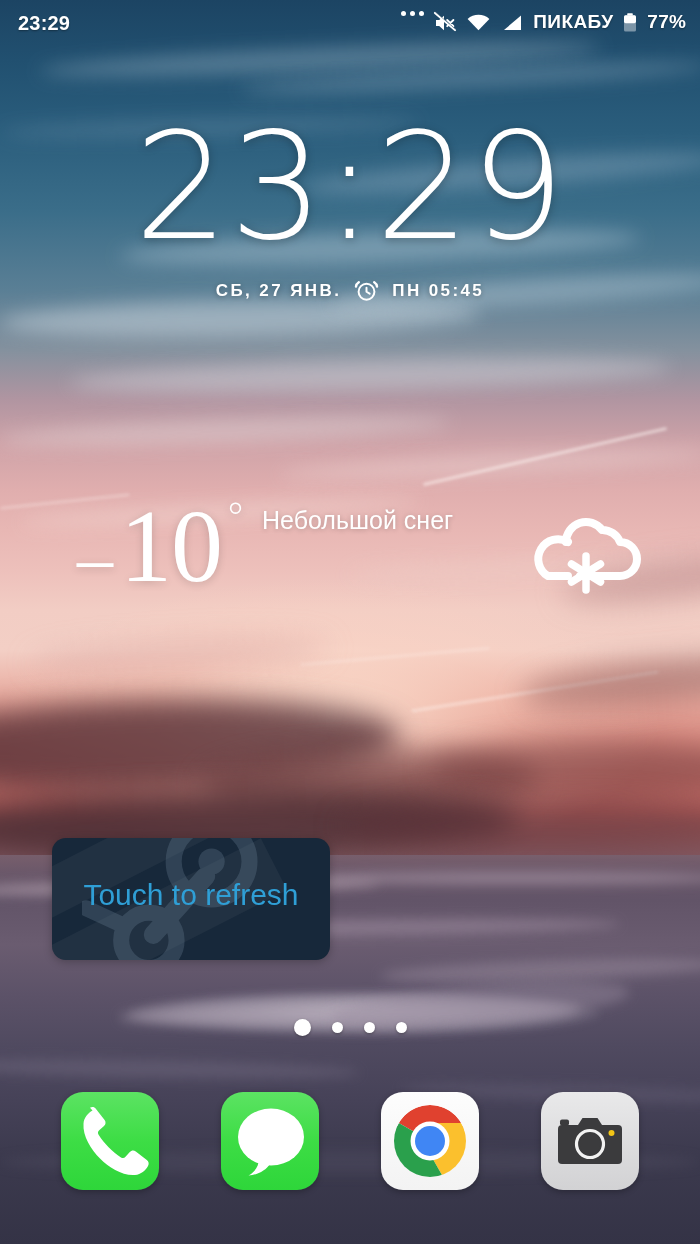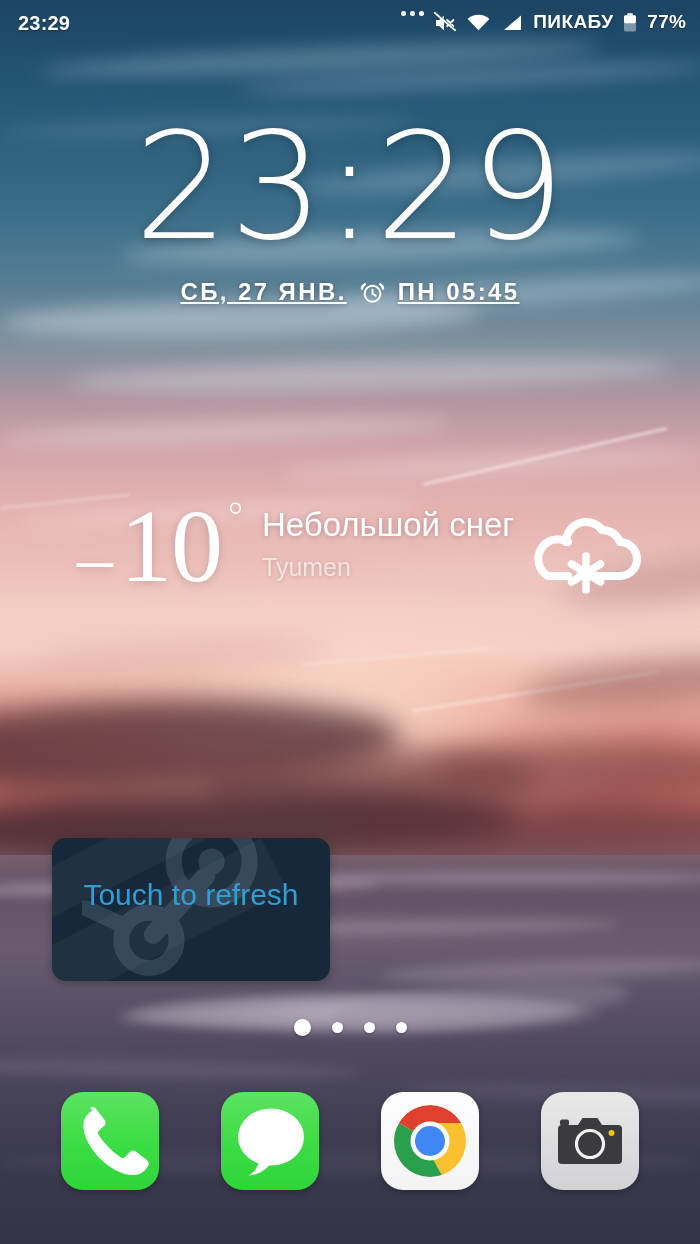--- a/index.html
+++ b/index.html
@@ -201,25 +201,24 @@
     letter-spacing: 1px;
     text-shadow: 0 2px 10px rgba(0,0,0,0.28);
     font-family: "DejaVu Sans", sans-serif;
   }
   .clock-sub {
     margin-top: 16px;
     display: flex;
     align-items: center;
     justify-content: center;
     gap: 13px;
-    font-size: 24px;
+    font-size: 17px;
     font-weight: bold;
     letter-spacing: 2.4px;
     text-shadow: 0 1px 5px rgba(0,0,0,0.30);
-    text-decoration: underline;
   }
 
   
   .weather {
     position: absolute;
     left: 0; right: 0;
     top: 496px;
     height: 110px;
     color: #fff;
   }
@@ -254,21 +253,21 @@
     margin-top: 6px;
     margin-left: 3px;
     font-weight: 200;
   }
   .weather-text {
     position: absolute;
     left: 262px;
     top: 10px;
   }
   .weather-cond {
-    font-size: 33px;
+    font-size: 25px;
     font-weight: normal;
     color: #ffffff;
     text-shadow: 0 1px 5px rgba(0,0,0,0.22);
   }
   .weather-city {
     margin-top: 9px;
     font-size: 25px;
     color: rgba(255,255,255,0.62);
     text-shadow: 0 1px 4px rgba(0,0,0,0.16);
   }
@@ -277,21 +276,21 @@
     left: 524px;
     top: 10px;
   }
 
   
   .steam-widget {
     position: absolute;
     left: 52px;
     top: 838px;
     width: 278px;
-    height: 143px;
+    height: 122px;
     border-radius: 14px;
     background: #17283a;
     overflow: hidden;
     box-shadow: 0 2px 8px rgba(0,0,0,0.25);
   }
   .steam-logo {
     position: absolute;
     left: 30px; top: -26px;
     width: 230px; height: 175px;
     opacity: 0.30;
@@ -465,21 +464,20 @@
   </div>
 
   <div class="weather">
     <div class="weather-temp">
       <span class="temp-minus">–</span>
       <span class="temp-num">10</span>
       <span class="temp-deg">°</span>
     </div>
     <div class="weather-text">
       <div class="weather-cond">Небольшой снег</div>
-      <div class="weather-city">Tyumen</div>
     </div>
     <div class="weather-icon">
       <svg width="120" height="90" viewBox="0 0 120 90">
         <g fill="none" stroke="#ffffff" stroke-width="8" stroke-linecap="round" stroke-linejoin="round">
           <path d="M42 36 A20 20 0 0 1 78 24 A19 19 0 0 1 96 36 A17 17 0 0 1 96 70 L56 70"></path>
           <path d="M44 36 A17 17 0 0 0 24 70 L44 70"></path>
         </g>
         <g stroke="#ffffff" stroke-width="7.5" stroke-linecap="round">
           <path d="M62 50 L62 84"></path>
           <path d="M47.5 58 L76.5 76"></path>

